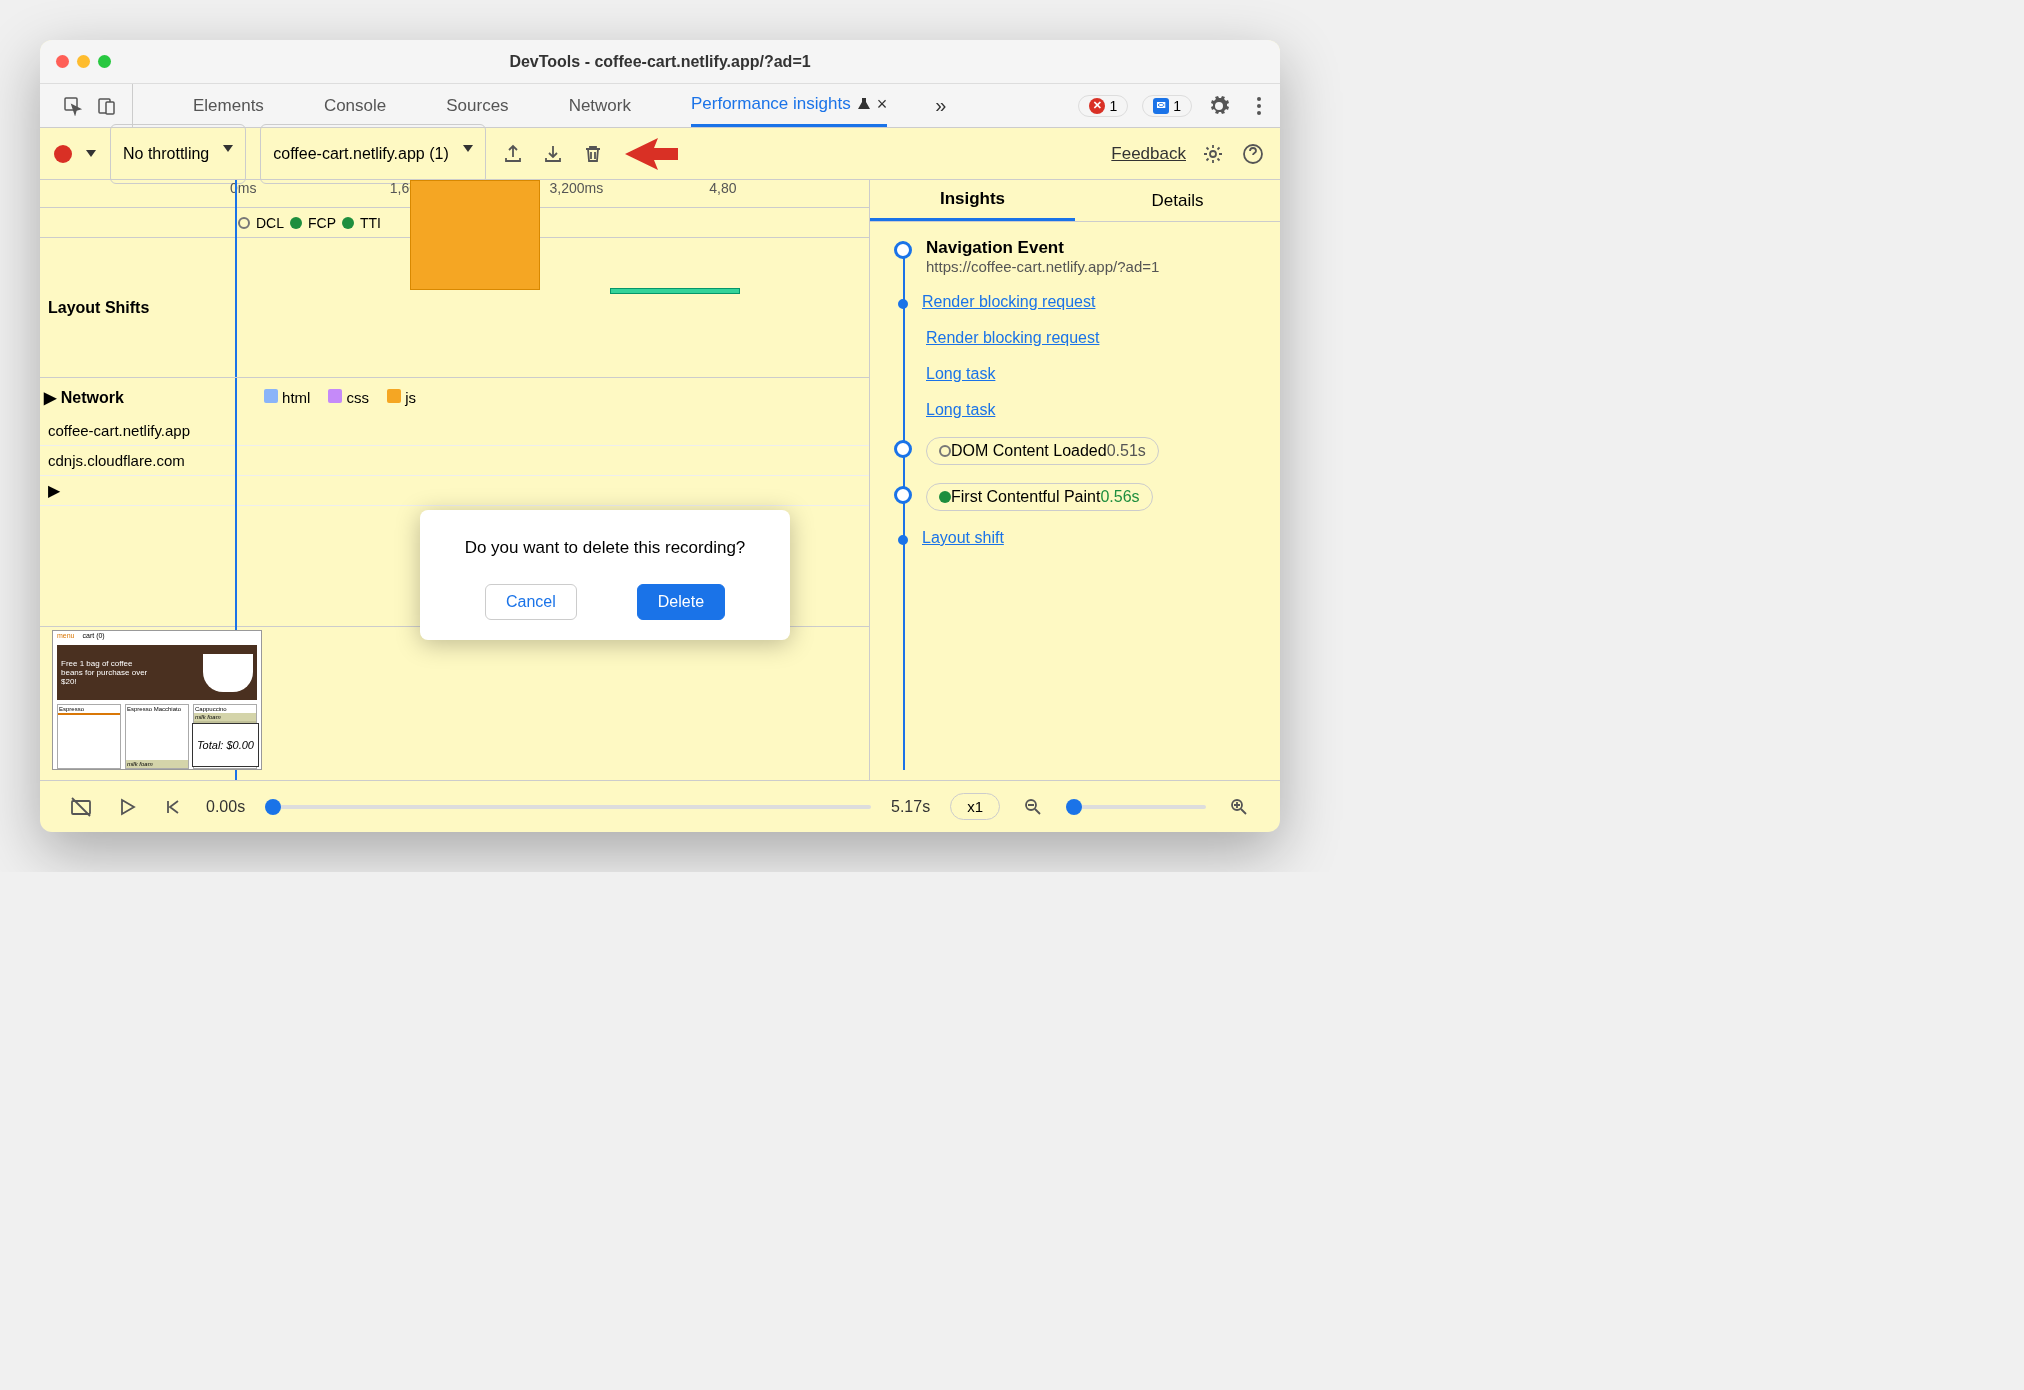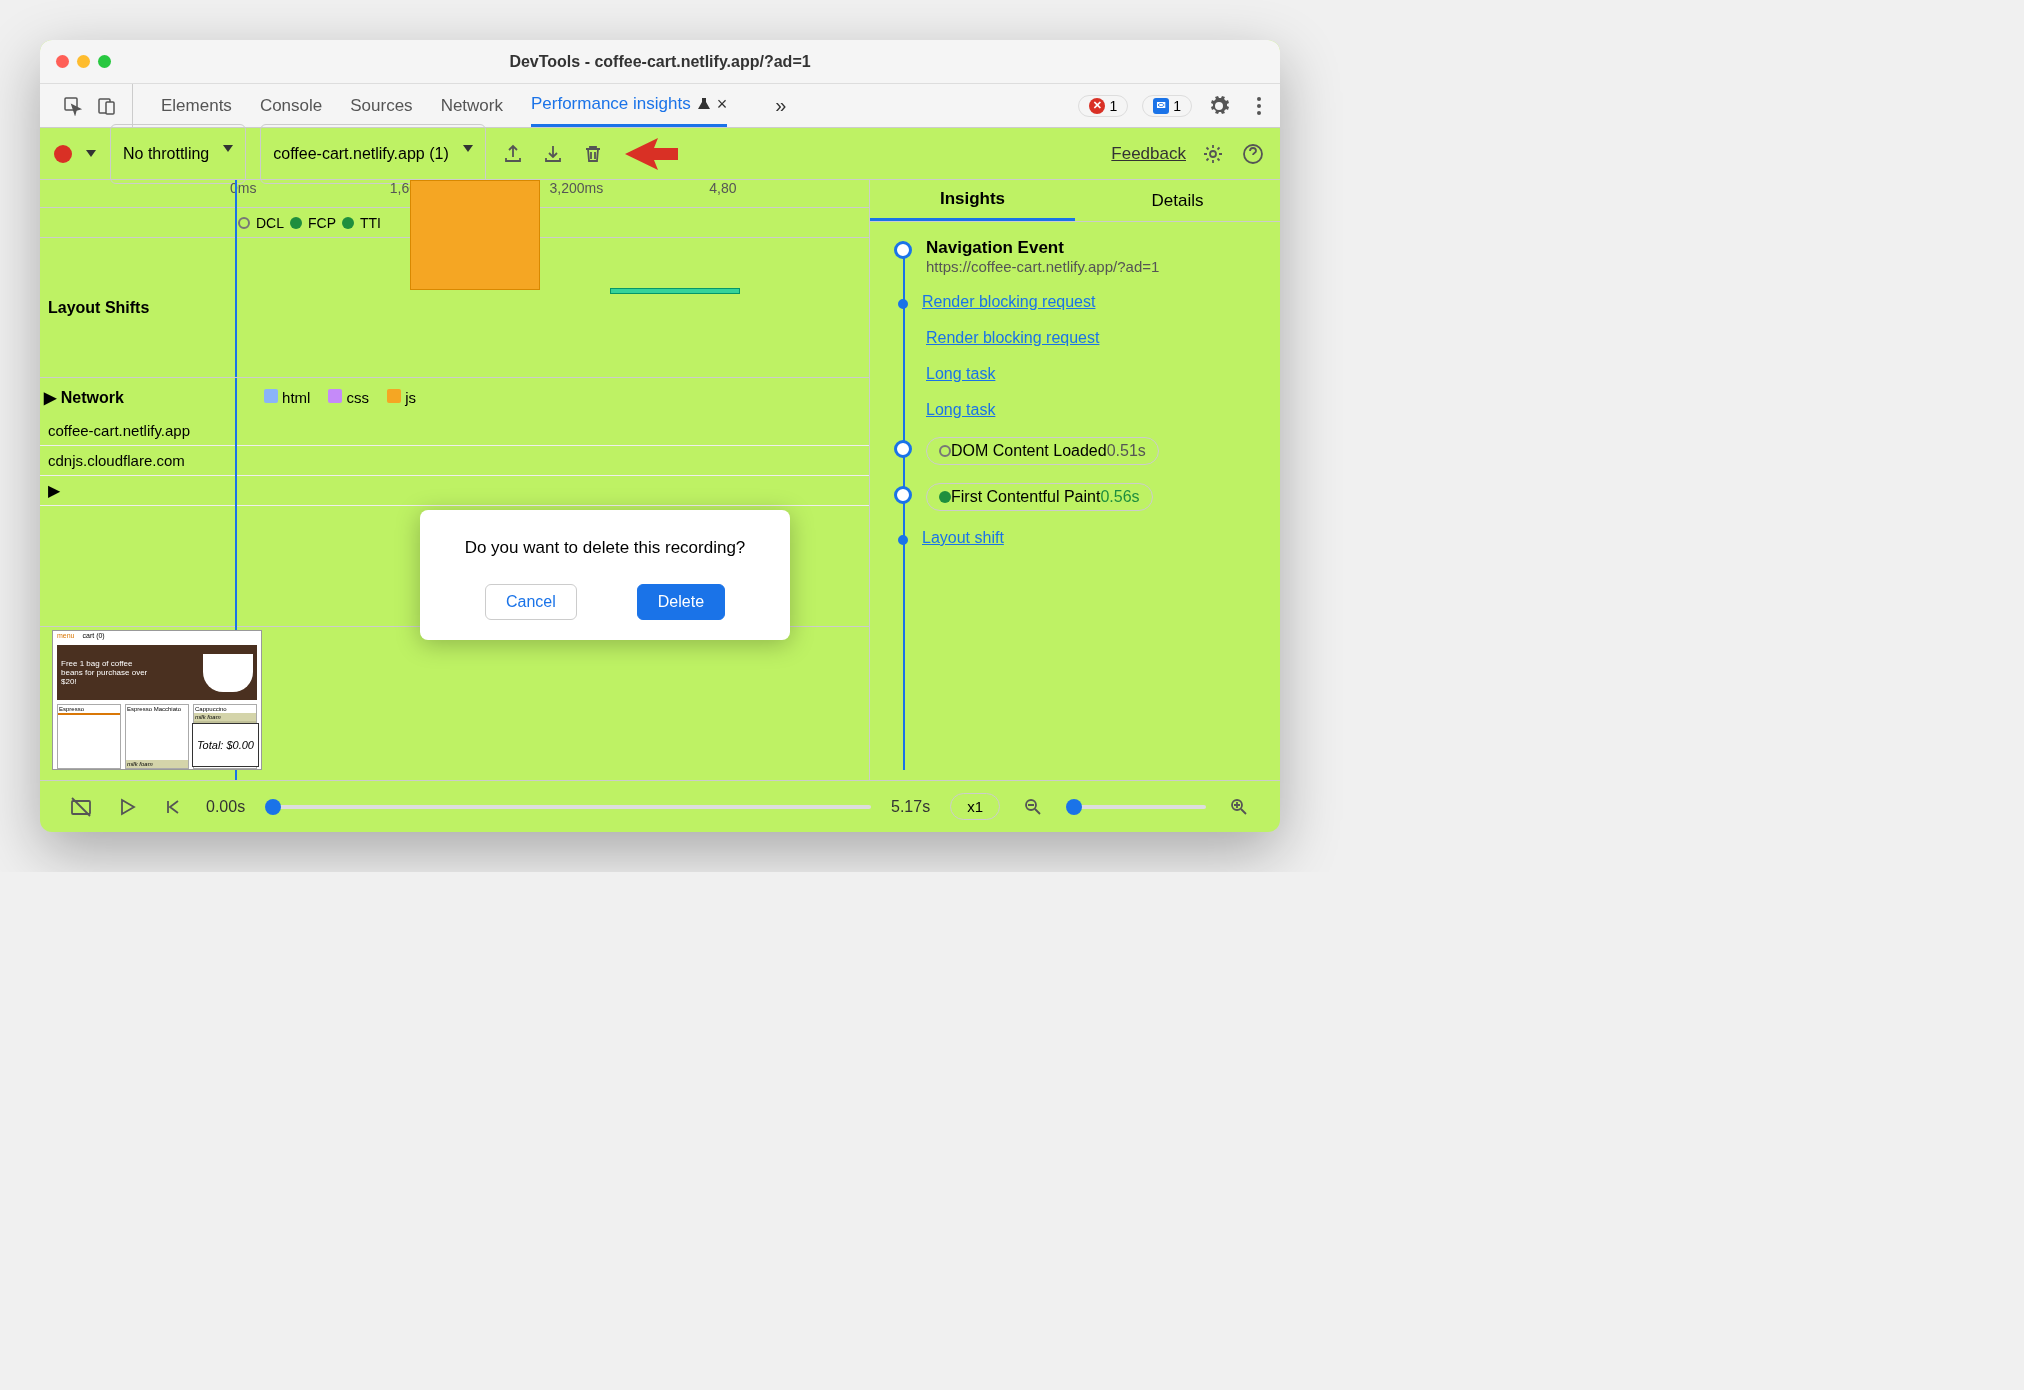--- a/index.html
+++ b/index.html
@@ -1,29 +1,29 @@
 <!DOCTYPE html>
 <html><head>
 <meta charset="utf-8">
 <style>
 * { margin: 0; padding: 0; box-sizing: border-box; font-family: -apple-system, BlinkMacSystemFont, "Segoe UI", Helvetica, Arial, sans-serif; }
 body { background: #f0f0f0; padding: 40px; }
-.window { width: 1240px; background: #bef264; border-radius: 12px; box-shadow: 0 20px 60px rgba(0,0,0,0.3); overflow: hidden; }
+.window { width: 1240px; background: #fef9c3; border-radius: 12px; box-shadow: 0 20px 60px rgba(0,0,0,0.3); overflow: hidden; }
 .titlebar { height: 44px; display: flex; align-items: center; padding: 0 16px; background: #f5f5f5; border-bottom: 1px solid #ddd; position: relative; }
 .traffic-lights { display: flex; gap: 8px; }
 .traffic-light { width: 13px; height: 13px; border-radius: 50%; }
 .tl-red { background: #ff5f57; }
 .tl-yellow { background: #febc2e; }
 .tl-green { background: #28c840; }
 .titlebar-title { position: absolute; left: 0; right: 0; text-align: center; font-size: 16px; font-weight: 600; color: #333; pointer-events: none; }
 .tabbar { height: 44px; display: flex; align-items: center; border-bottom: 1px solid #ccc; background: #f5f5f5; padding: 0 8px; }
 .tab-tools { display: flex; gap: 8px; padding: 0 12px; border-right: 1px solid #ccc; height: 100%; align-items: center; }
 .icon-btn { width: 26px; height: 26px; display: flex; align-items: center; justify-content: center; color: #555; cursor: pointer; border-radius: 4px; }
 .tabs { display: flex; gap: 28px; padding-left: 28px; height: 100%; align-items: center; }
-.tab { font-size: 17px; color: #555; cursor: pointer; height: 100%; display: flex; align-items: center; gap: 6px; }
+.tab { font-size: 17px; color: #555; cursor: pointer; height: 100%; display: flex; align-items: center; gap: 6px; margin-left: 32px; }
 .tab.active { color: #1a73e8; border-bottom: 3px solid #1a73e8; font-weight: 500; }
 .tab-close { font-size: 18px; color: #333; cursor: pointer; }
 .tab-more { font-size: 20px; color: #333; cursor: pointer; margin-left: 20px; }
 .tabbar-right { margin-left: auto; display: flex; align-items: center; gap: 14px; }
 .badge-pill { display: flex; align-items: center; gap: 4px; border: 1px solid #ddd; border-radius: 14px; padding: 2px 10px; font-size: 14px; }
 .badge-icon { width: 16px; height: 16px; border-radius: 50%; display: flex; align-items: center; justify-content: center; font-size: 11px; color: #fff; font-weight: bold; }
 .badge-red { background: #d93025; }
 .badge-blue { background: #1a73e8; border-radius: 3px; }
 .toolbar { height: 52px; display: flex; align-items: center; padding: 0 14px; gap: 14px; border-bottom: 1px solid #ccc; }
 .record-btn { width: 18px; height: 18px; border-radius: 50%; background: #d93025; cursor: pointer; }

